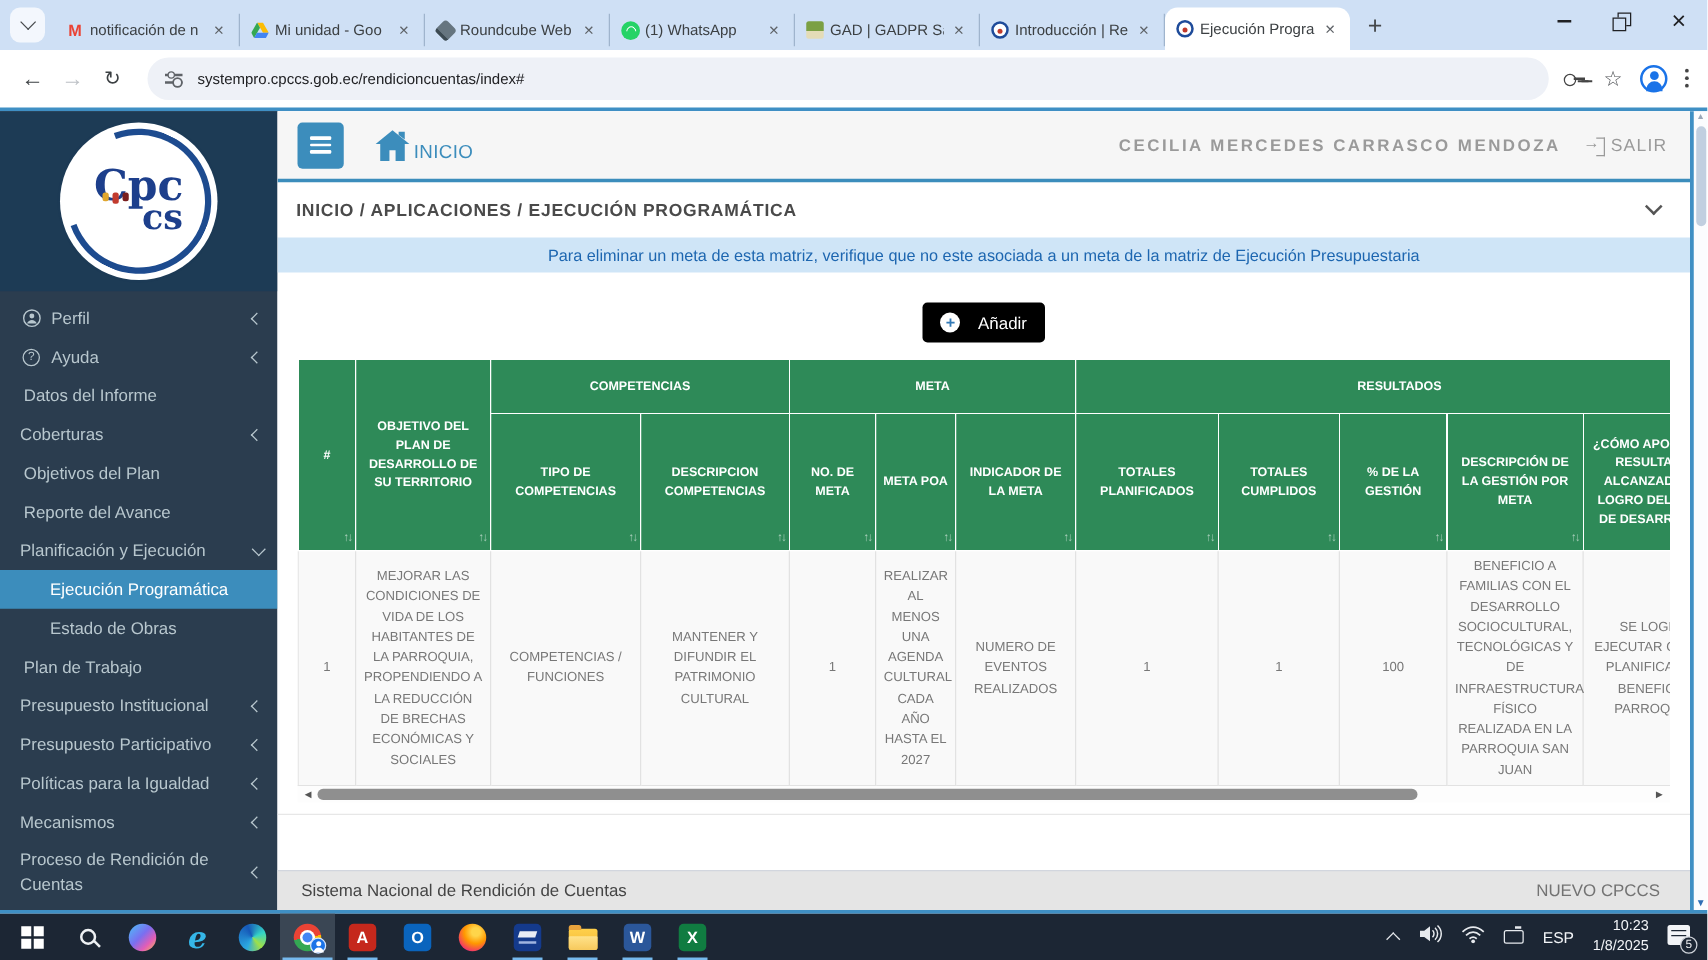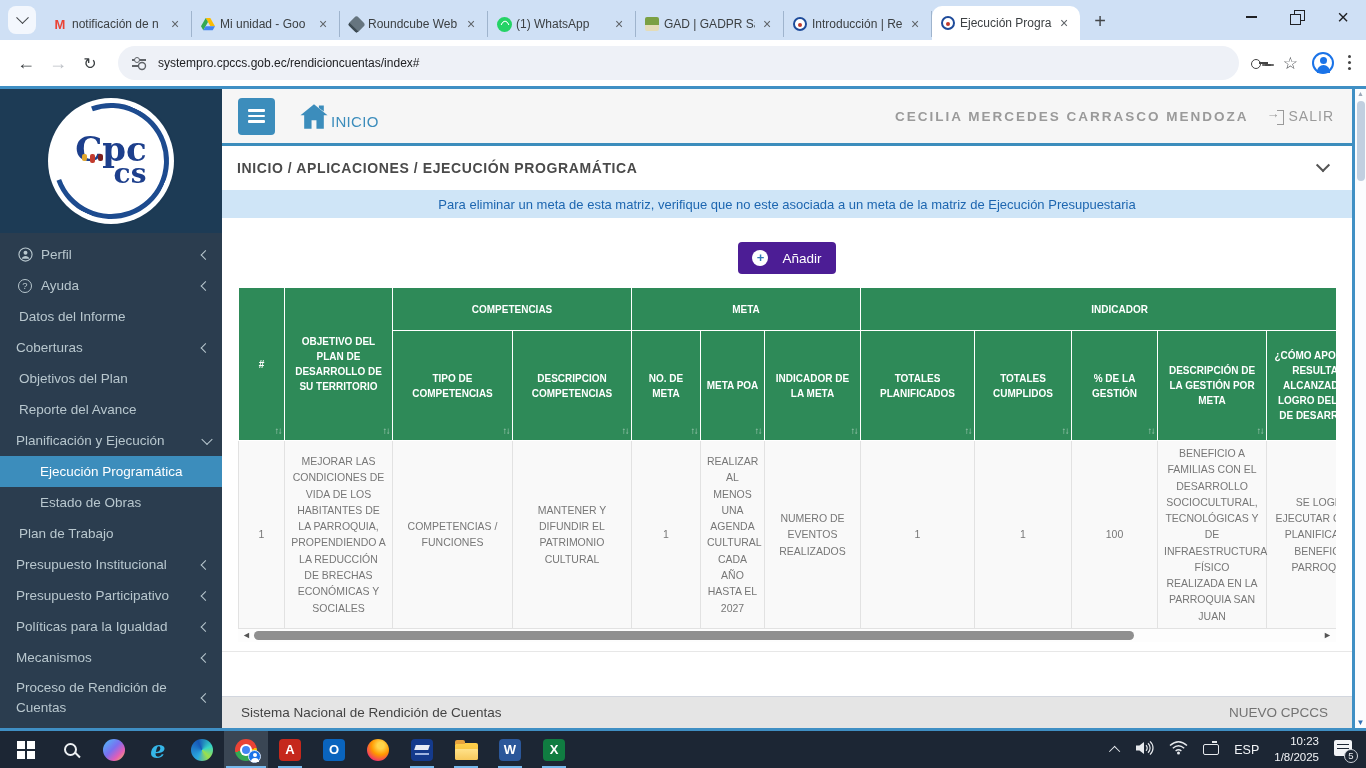--- a/index.html
+++ b/index.html
@@ -99,21 +99,21 @@
   .logout-icon { width:17px; height:13px; position:relative; }
   .logout-icon::before { content:"→"; position:absolute; left:0; top:-4px; font-size:13px; color:#9a9a9a; }
   .logout-icon::after { content:""; position:absolute; right:0; top:0; width:6px; height:13px; border:1.8px solid #9a9a9a; border-left:none; }
   .breadcrumbbar { height:44px; background:#fff; display:flex; align-items:center; padding:0 24px 0 15px; }
   .breadcrumb { font-size:14px; font-weight:bold; color:#4a4a4a; letter-spacing:0.6px; }
   .bc-chev { margin-left:auto; width:10px; height:10px; border-right:2px solid #555; border-bottom:2px solid #555; transform:rotate(45deg) translate(-2px,-2px); cursor:pointer; }
   .alertbar { height:28px; background:#cfe5f7; display:flex; align-items:center; justify-content:center; }
   .alertbar span { font-size:13px; color:#1d66b0; }
   .panel { padding-top:24px; }
   .addrow { display:flex; justify-content:center; }
-  .addbtn { height:32px; background:#4c1d95; border-radius:4px; color:#fff; display:flex; align-items:center; padding:0 14px; gap:14px; cursor:pointer; font-size:13.5px; }
+  .addbtn { height:32px; background:#000000; border-radius:4px; color:#fff; display:flex; align-items:center; padding:0 14px; gap:14px; cursor:pointer; font-size:13.5px; }
   .plus-circle { width:16px; height:16px; border-radius:50%; background:#fff; color:#337ab7; font-size:13px; font-weight:bold; display:flex; align-items:center; justify-content:center; }
   .plus-circle::before { content:"+"; margin-top:-1px; }
 
   
   .tablewrap { width:1098px; margin:13px auto 0 auto; overflow:hidden; }
   table.grid { table-layout:fixed; width:1140px; border-collapse:collapse; }
   .grid th { background:#2e8a58; color:#fff; font-size:10px; font-weight:bold; text-align:center; vertical-align:middle; border:1px solid #fff; position:relative; padding:3px 4px; line-height:1.5; }
   .grid thead tr.r1 th { height:43px; }
   .grid thead tr.r2 th { height:110px; }
   .sort-icon { position:absolute; right:3px; bottom:2px; font-size:9.5px; letter-spacing:-1.5px; color:rgba(255,255,255,0.55); }
@@ -412,21 +412,21 @@
                 <col style="width:86px">
                 <col style="width:109px">
                 <col style="width:112px">
             </colgroup>
             <thead>
               <tr class="r1">
                 <th rowspan="2"><span>#</span><span class="sort-icon"></span></th>
                 <th rowspan="2"><span>OBJETIVO DEL PLAN DE DESARROLLO DE SU TERRITORIO</span><span class="sort-icon"></span></th>
                 <th colspan="2"><span>COMPETENCIAS</span></th>
                 <th colspan="3"><span>META</span></th>
-                <th colspan="5"><span>INDICADOR</span></th>
+                <th colspan="5"><span>RESULTADOS</span></th>
               </tr>
               <tr class="r2">
                 <th><span>TIPO DE COMPETENCIAS</span><span class="sort-icon"></span></th>
                 <th><span>DESCRIPCION COMPETENCIAS</span><span class="sort-icon"></span></th>
                 <th><span>NO. DE META</span><span class="sort-icon"></span></th>
                 <th><span>META POA</span><span class="sort-icon"></span></th>
                 <th><span>INDICADOR DE LA META</span><span class="sort-icon"></span></th>
                 <th><span>TOTALES PLANIFICADOS</span><span class="sort-icon"></span></th>
                 <th><span>TOTALES CUMPLIDOS</span><span class="sort-icon"></span></th>
                 <th><span>% DE LA GESTIÓN</span><span class="sort-icon"></span></th>

